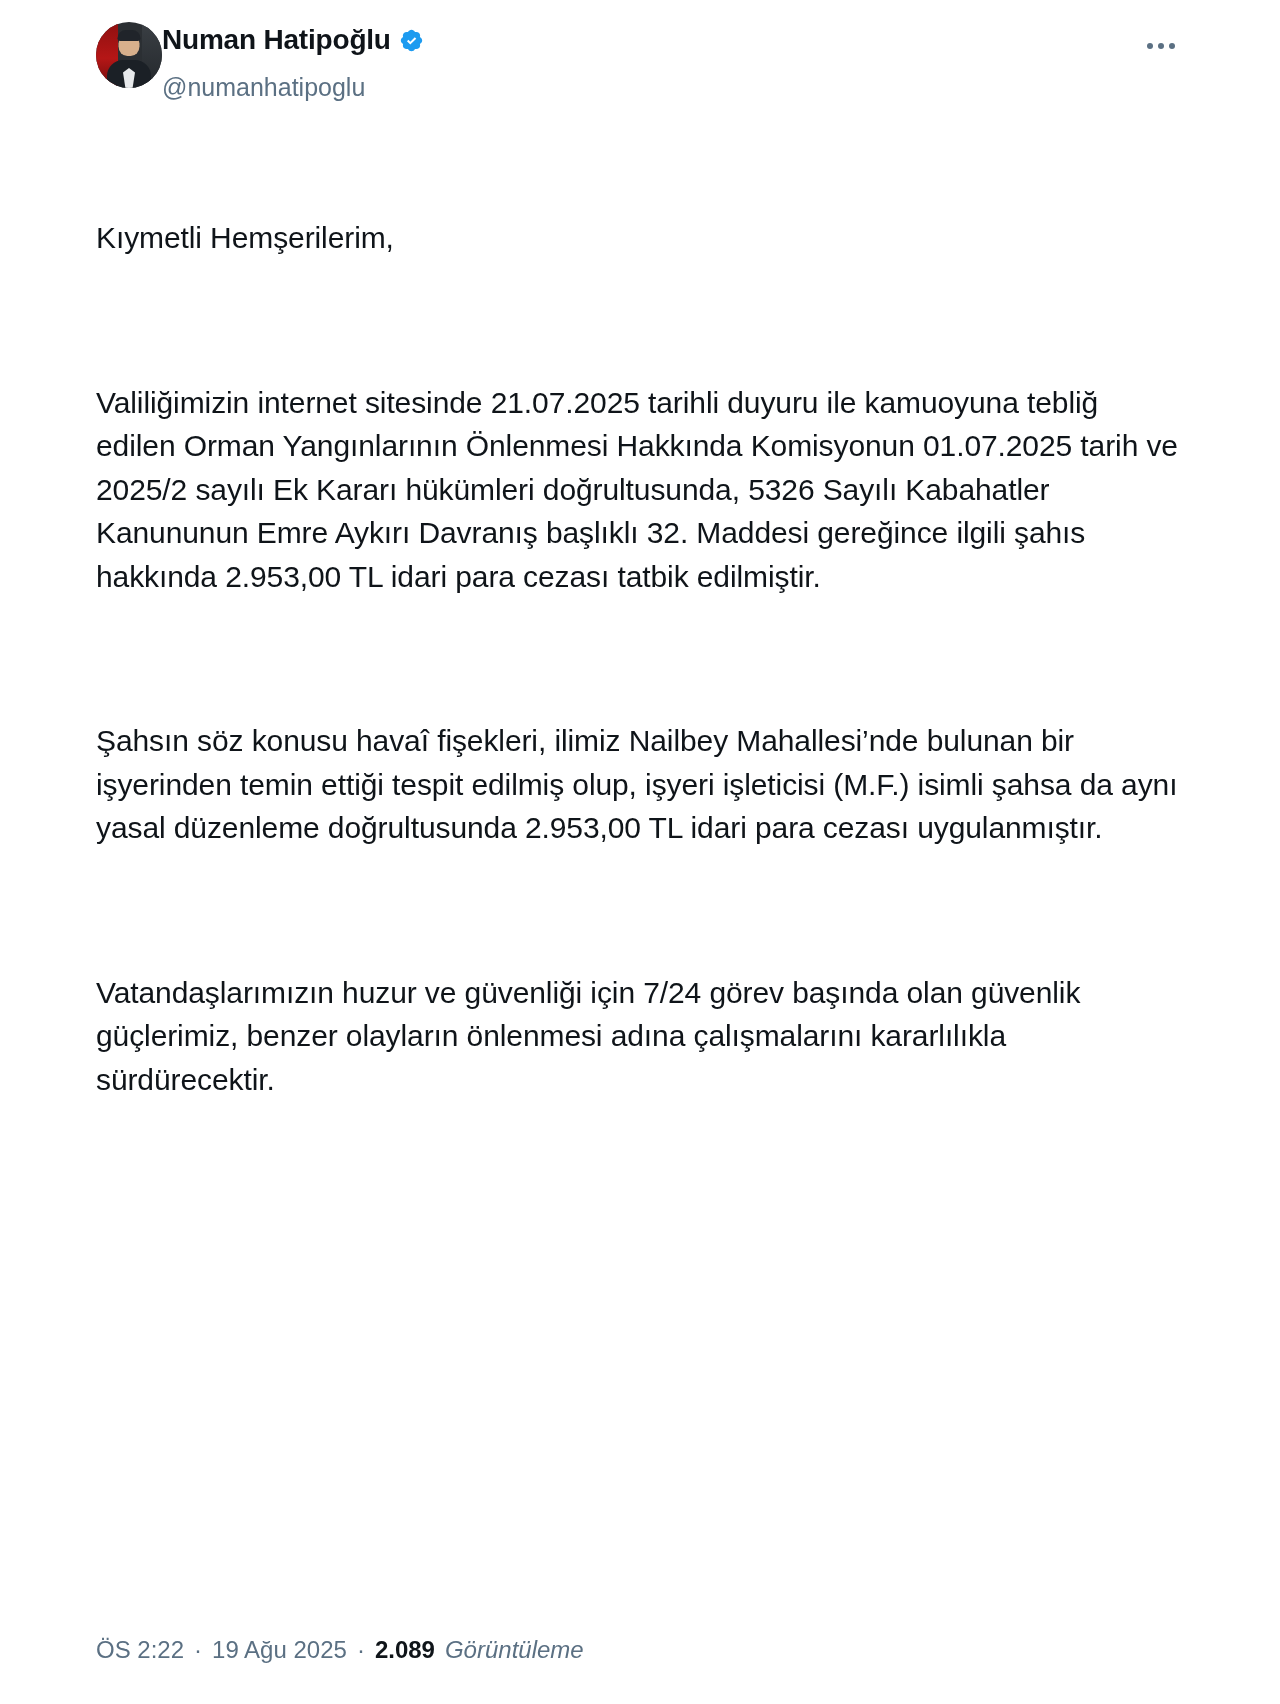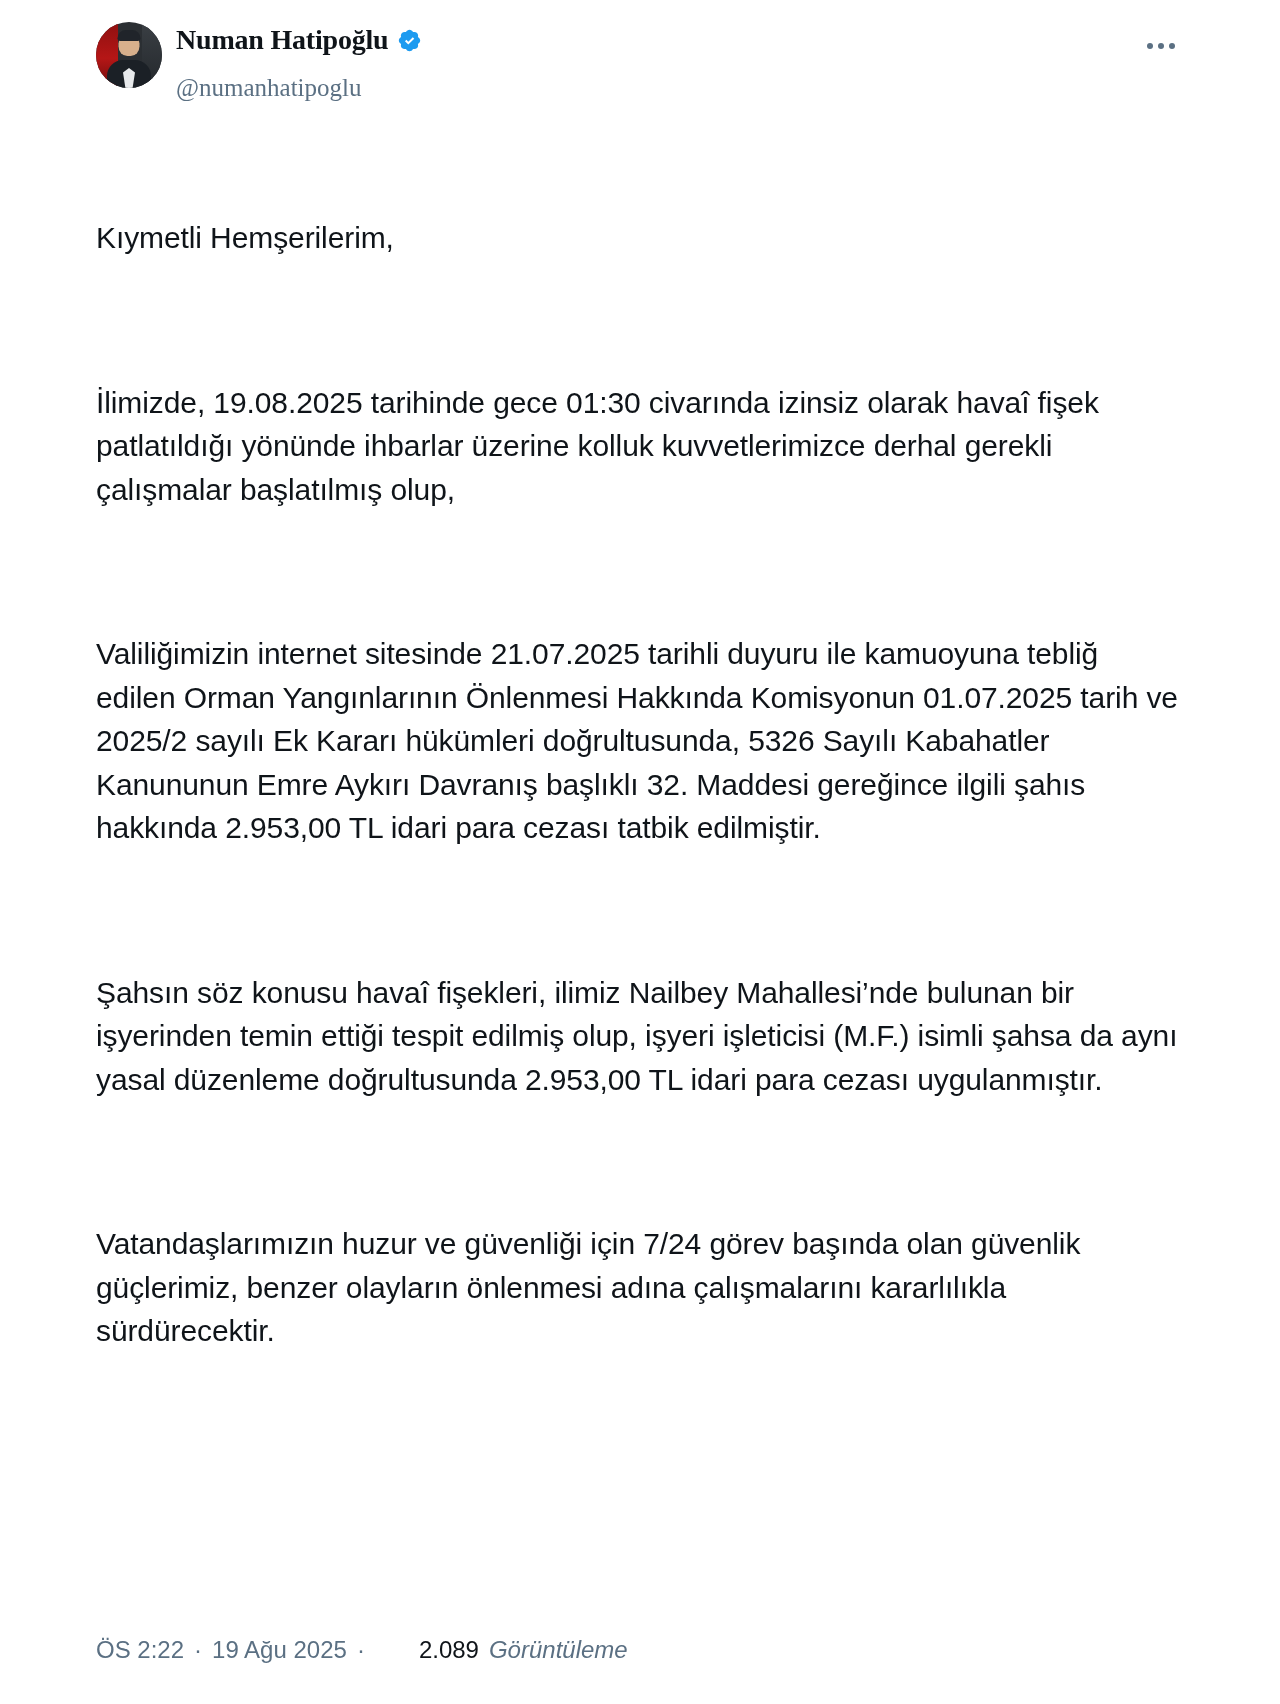--- a/index.html
+++ b/index.html
@@ -15,23 +15,21 @@
   .tweet-card {
     width: 1280px;
     height: 1704px;
     padding: 22px 96px 0 96px;
     position: relative;
     background: #ffffff;
   }
   .tweet-header {
     display: flex;
     align-items: flex-start;
-    gap: 14px;
     position: relative;
-    font-family: Liberation Serif, serif;
   }
   .avatar {
     width: 66px;
     height: 66px;
     border-radius: 50%;
     flex: 0 0 66px;
     overflow: hidden;
     background: #2b2f33;
     position: relative;
   }
@@ -139,22 +137,21 @@
     bottom: 40px;
     font-size: 24px;
     color: #5b7083;
     display: flex;
     align-items: baseline;
     gap: 0;
   }
   .tweet-footer .sep { margin: 0 10px; }
   .views-count {
     color: #0f1419;
-    font-weight: normal;
-    margin-left: 44px;
+    font-weight: bold;
   }
   .views-label { color: #5b7083; }
 </style>
 </head>
 <body>
 
 <div class="tweet-card">
 
   <div class="tweet-header">
 
@@ -182,21 +179,20 @@
 
     <div class="more-btn">
       <i></i>
       <i></i>
       <i></i>
     </div>
   </div>
 
   <div class="tweet-body">
     <p>Kıymetli Hemşerilerim,</p>
-    <p>İlimizde, 19.08.2025 tarihinde gece 01:30 civarında izinsiz olarak havaî fişek patlatıldığı yönünde ihbarlar üzerine kolluk kuvvetlerimizce derhal gerekli çalışmalar başlatılmış olup,</p>
     <p>Valiliğimizin internet sitesinde 21.07.2025 tarihli duyuru ile kamuoyuna tebliğ edilen Orman Yangınlarının Önlenmesi Hakkında Komisyonun 01.07.2025 tarih ve 2025/2 sayılı Ek Kararı hükümleri doğrultusunda, 5326 Sayılı Kabahatler Kanununun Emre Aykırı Davranış başlıklı 32. Maddesi gereğince ilgili şahıs hakkında 2.953,00 TL idari para cezası tatbik edilmiştir.</p>
     <p>Şahsın söz konusu havaî fişekleri, ilimiz Nailbey Mahallesi’nde bulunan bir işyerinden temin ettiği tespit edilmiş olup, işyeri işleticisi (M.F.) isimli şahsa da aynı yasal düzenleme doğrultusunda 2.953,00 TL idari para cezası uygulanmıştır.</p>
     <p>Vatandaşlarımızın huzur ve güvenliği için 7/24 görev başında olan güvenlik güçlerimiz, benzer olayların önlenmesi adına çalışmalarını kararlılıkla sürdürecektir.</p>
   </div>
 
   <div class="tweet-footer">
     <span>ÖS 2:22</span>
     <span class="sep">·</span>
     <span>19 Ağu 2025</span>
     <span class="sep">·</span>

